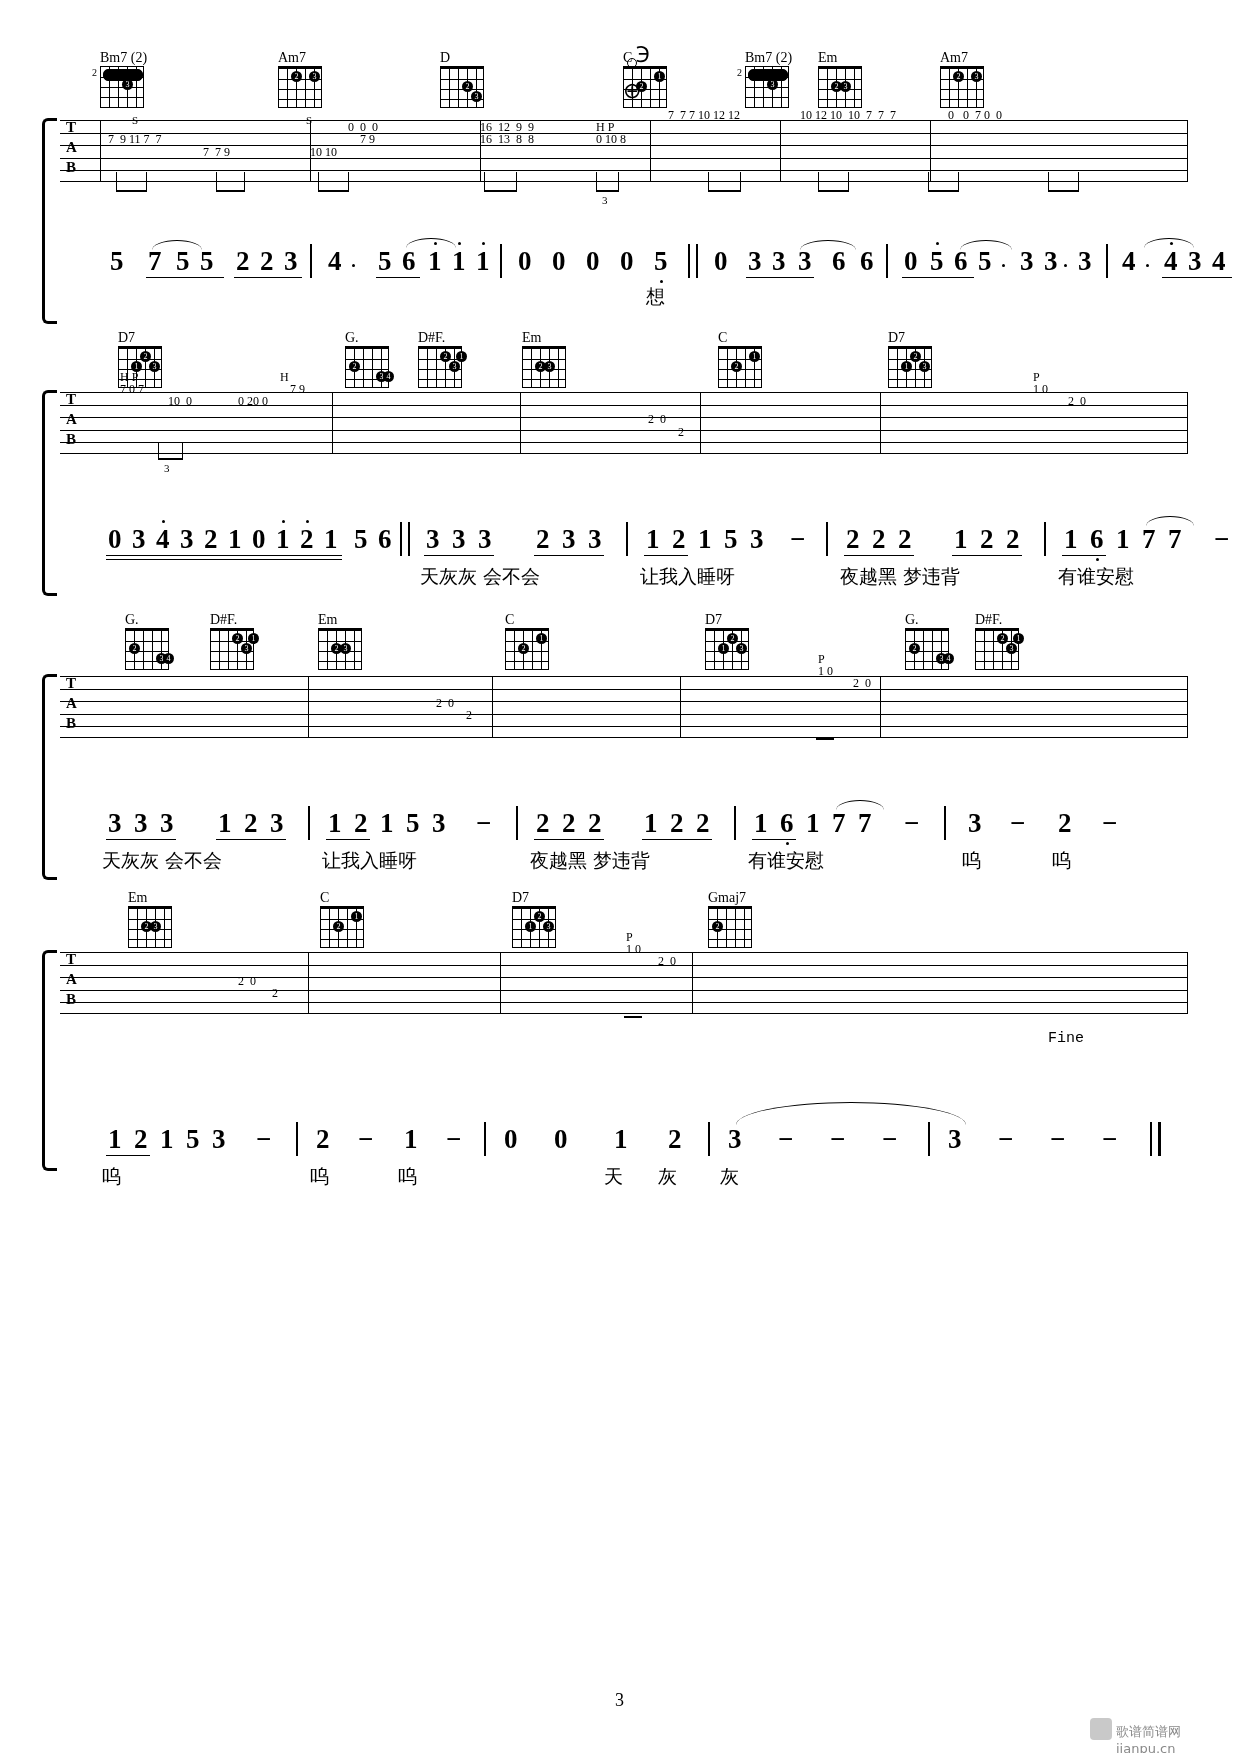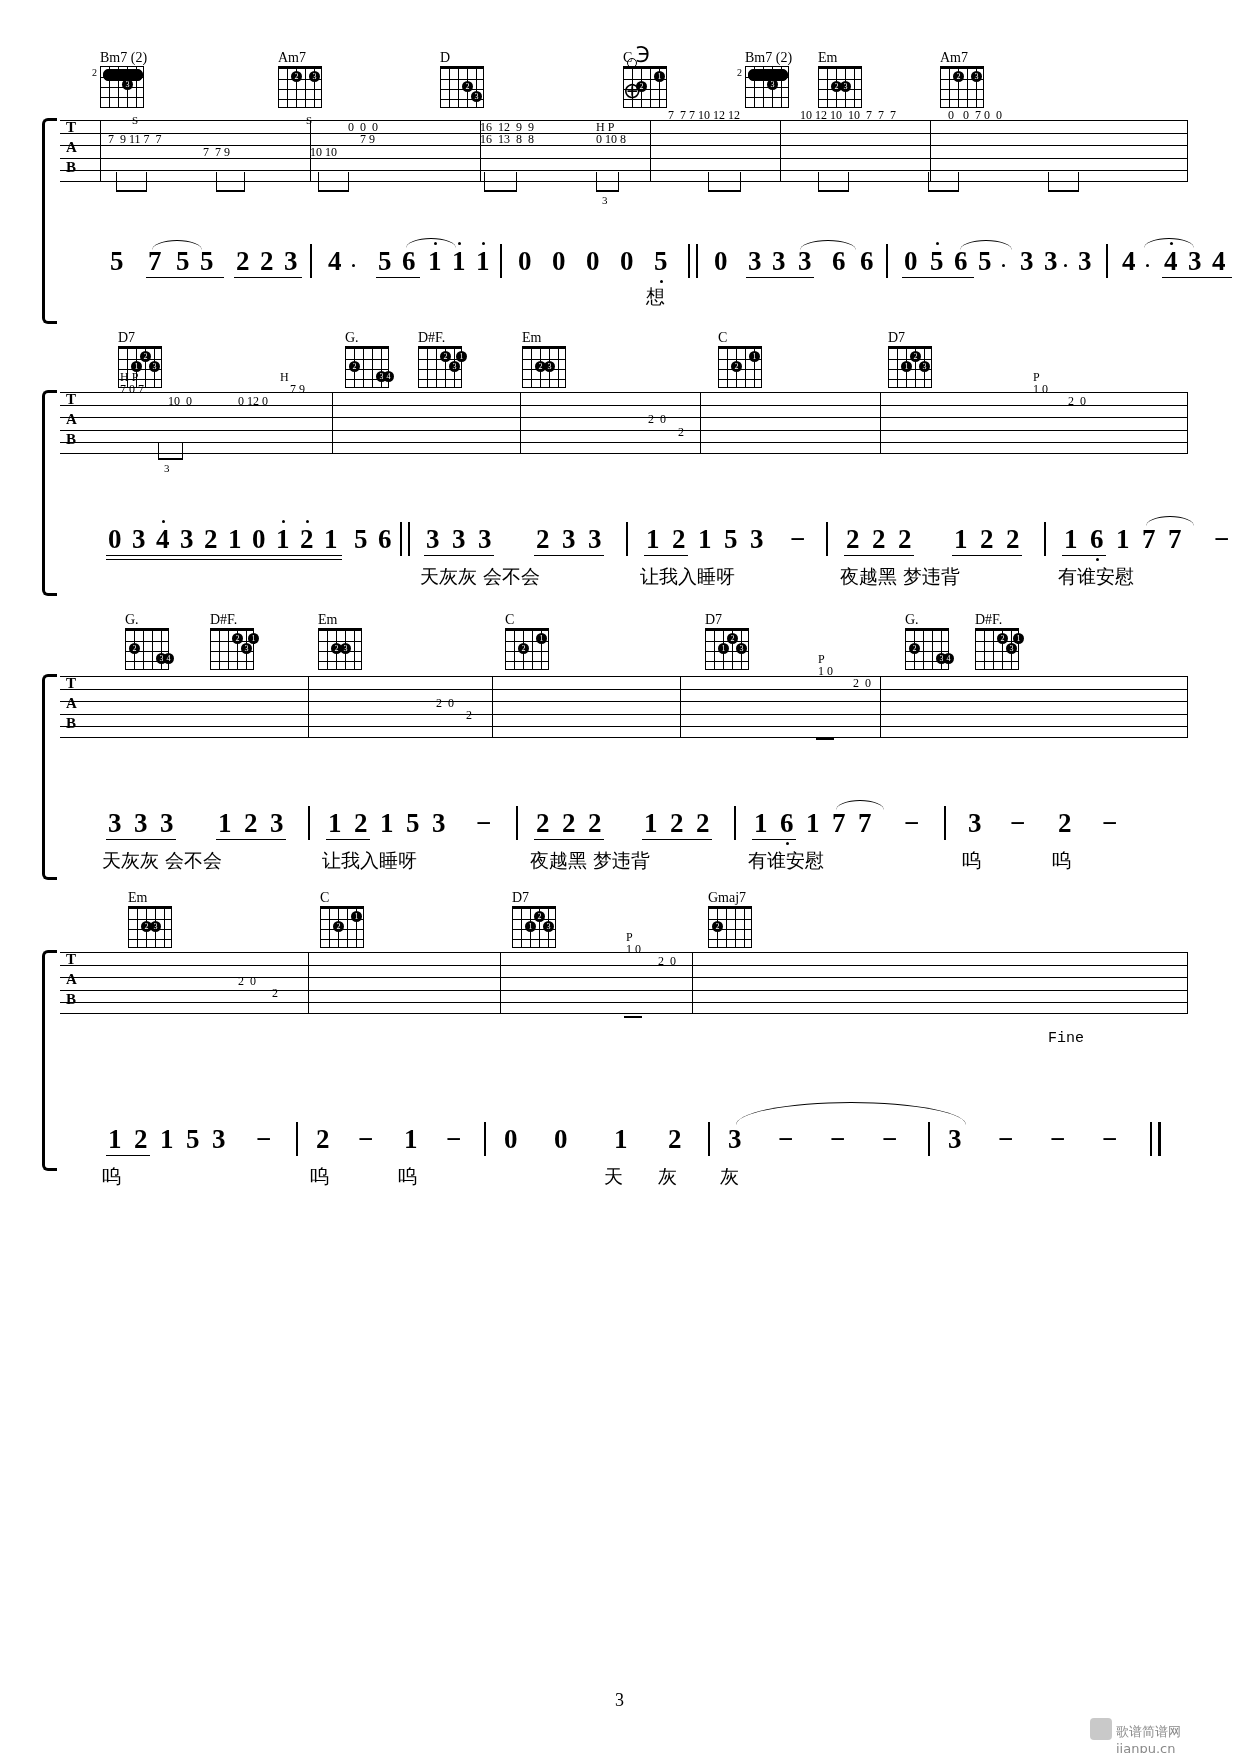--- a/index.html
+++ b/index.html
@@ -400,21 +400,21 @@
     <div class="barline" style="left:640px"></div>
     <div class="barline" style="left:820px"></div>
     <div class="barline" style="left:1127px"></div>
     <div class="tabletter" style="left:6px;top:0px;">T</div>
     <div class="tabletter" style="left:6px;top:20px;">A</div>
     <div class="tabletter" style="left:6px;top:40px;">B</div>
   </div>
   <div class="tiny2" style="left:72px;top:52px;">7&nbsp;0 7</div>
   <div class="tiny2" style="left:72px;top:40px;">H P</div>
   <div class="tiny2" style="left:120px;top:64px;">10&nbsp;&nbsp;0</div>
-  <div class="tiny2" style="left:190px;top:64px;">0 12 0</div>
+  <div class="tiny2" style="left:190px;top:64px;">0 20 0</div>
   <div class="tiny2" style="left:242px;top:52px;">7 9</div>
   <div class="tiny2" style="left:232px;top:40px;">H</div>
   <div class="tiny2" style="left:600px;top:82px;">2&nbsp;&nbsp;0</div>
   <div class="tiny2" style="left:630px;top:95px;">2</div>
   <div class="tiny2" style="left:985px;top:52px;">1&nbsp;0</div>
   <div class="tiny2" style="left:985px;top:40px;">P</div>
   <div class="tiny2" style="left:1020px;top:64px;">2&nbsp;&nbsp;0</div>
 
   <div class="stem" style="left:110px;top:112px;height:18px;"></div>
   <div class="stem" style="left:134px;top:112px;height:18px;"></div>

